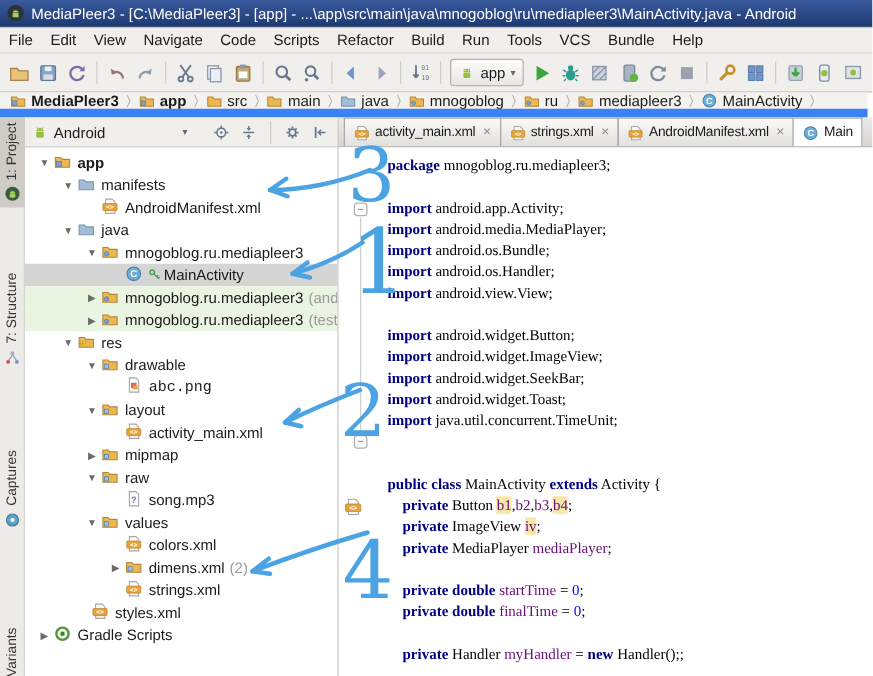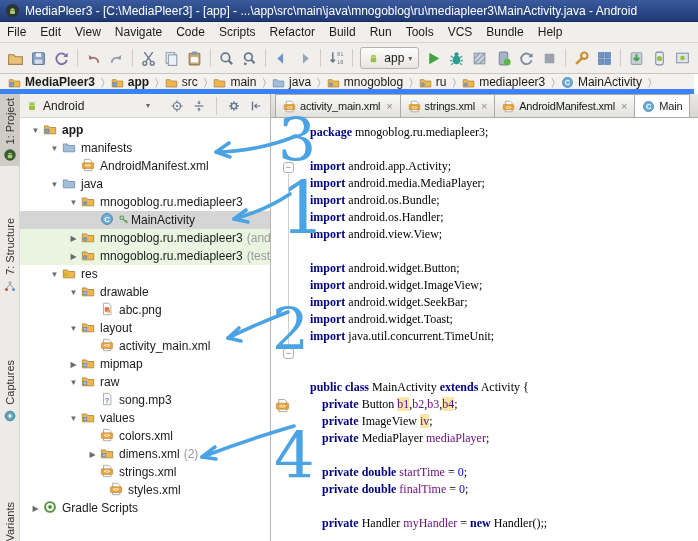--- a/index.html
+++ b/index.html
@@ -12,21 +12,21 @@
   
   .menubar{position:absolute;top:22px;left:0;right:0;height:21px;background:#f1efec;border-bottom:1px solid #d8d6d1;display:flex;align-items:center;font-size:12px}
   .menubar .mitem{padding:2px 7px;cursor:default}
   
   .toolbar{position:absolute;top:43px;left:0;right:0;height:31px;background:#f1efec;border-bottom:1px solid #c9c7c2;display:flex;align-items:center;padding:0 4px;white-space:nowrap}
   .tbtn{width:24px;height:24px;display:inline-flex;align-items:center;justify-content:center;border-radius:3px}
   .tsep{display:inline-block;width:1px;height:18px;background:#cfcdc8;margin:0 4px;vertical-align:middle}
   .runbox{display:inline-flex;align-items:center;gap:4px;height:22px;padding:0 6px;border:1px solid #b5b3ae;border-radius:3px;background:linear-gradient(#fdfdfd,#e8e6e2);font-size:12px;margin:0 3px}
   .runbox .caret{font-size:8px;color:#666}
   
-  .breadcrumbs{position:absolute;top:74px;left:0;right:4px;height:20px;background:#f4f2ef;border-bottom:5px solid #3b82f6;display:flex;align-items:flex-end;padding-left:6px;font-size:12px;white-space:nowrap;overflow:hidden}
+  .breadcrumbs{position:absolute;top:74px;left:0;right:4px;height:20px;background:#f4f2ef;border-bottom:7px solid #3b82f6;display:flex;align-items:center;padding-left:6px;font-size:12px;white-space:nowrap;overflow:hidden}
   .crumb{display:inline-flex;align-items:center;gap:4px;padding:0 2px}
   .crumb.bold{font-weight:bold}
   .crumb-sep{color:#b3b1ac;padding:0 4px;font-size:11px}
   
   .main{position:absolute;top:94px;left:0;right:0;bottom:0}
   .stripe{position:absolute;left:0;top:0;bottom:0;width:20px;background:#edebe7;border-right:1px solid #d8d6d1}
   .side-tab{position:absolute;left:0;width:20px;display:flex;flex-direction:column;align-items:center;gap:4px;padding:4px 0;font-size:11px;color:#333}
   .side-tab.active{background:#cfccc6}
   .side-tab .vlabel{writing-mode:vertical-rl;transform:rotate(180deg);white-space:nowrap}
   
@@ -606,21 +606,21 @@
         <div class="trow" style="padding-left: 46px;">
           <span class="arrow">▼</span>
           <span class="ticon"><span class="icon">
               <svg width="14" height="14" viewBox="0 0 16 16">
                 <path d="M1.5 4.5h4.8l1.5 1.8H14.5v7.2H1.5z" fill="#edb64e" stroke="#b1873b"></path>
                 <rect x="2.8" y="8.4" width="3.8" height="4" fill="#9fc2e8" stroke="#4a76ab" stroke-width=".6"></rect>
               </svg>
             </span></span>
           <span class="tlabel">drawable</span>
         </div>
-        <div class="trow" style="padding-left: 65px;">
+        <div class="trow" style="padding-left: 65px; font-family: Liberation Mono, monospace;">
           <span class="arrow"></span>
           <span class="ticon"><span class="icon">
               <svg width="14" height="14" viewBox="0 0 16 16">
                 <path d="M4 1.5h6L12.5 4v10.5H4z" fill="#fbfbfa" stroke="#a8a6a2"></path>
                 <rect x="5.5" y="6" width="5" height="5" fill="#d9675e"></rect>
                 <rect x="7.5" y="8.5" width="4" height="3.5" fill="#e8a33d"></rect>
               </svg>
             </span></span>
           <span class="tlabel">abc.png</span>
         </div>
@@ -711,21 +711,21 @@
           <span class="arrow"></span>
           <span class="ticon"><span class="icon">
               <svg width="14" height="14" viewBox="0 0 16 16">
                 <path d="M4 1.5h6L12.5 4v10.5H4z" fill="#fbfbfa" stroke="#a8a6a2"></path>
                 <rect x="1.5" y="5.5" width="13" height="6.5" rx="1" fill="#e8a33d" stroke="#b97f22" stroke-width=".6"></rect>
                 <text x="8" y="10.8" font-size="6" font-weight="bold" fill="#fff" text-anchor="middle" font-family="DejaVu Sans Mono,monospace">&lt;&gt;</text>
               </svg>
             </span></span>
           <span class="tlabel">strings.xml</span>
         </div>
-        <div class="trow" style="padding-left: 74px;">
+        <div class="trow" style="padding-left: 38px;">
           <span class="arrow"></span>
           <span class="ticon"><span class="icon">
               <svg width="14" height="14" viewBox="0 0 16 16">
                 <path d="M4 1.5h6L12.5 4v10.5H4z" fill="#fbfbfa" stroke="#a8a6a2"></path>
                 <rect x="1.5" y="5.5" width="13" height="6.5" rx="1" fill="#e8a33d" stroke="#b97f22" stroke-width=".6"></rect>
                 <text x="8" y="10.8" font-size="6" font-weight="bold" fill="#fff" text-anchor="middle" font-family="DejaVu Sans Mono,monospace">&lt;&gt;</text>
               </svg>
             </span></span>
           <span class="tlabel">styles.xml</span>
         </div>

